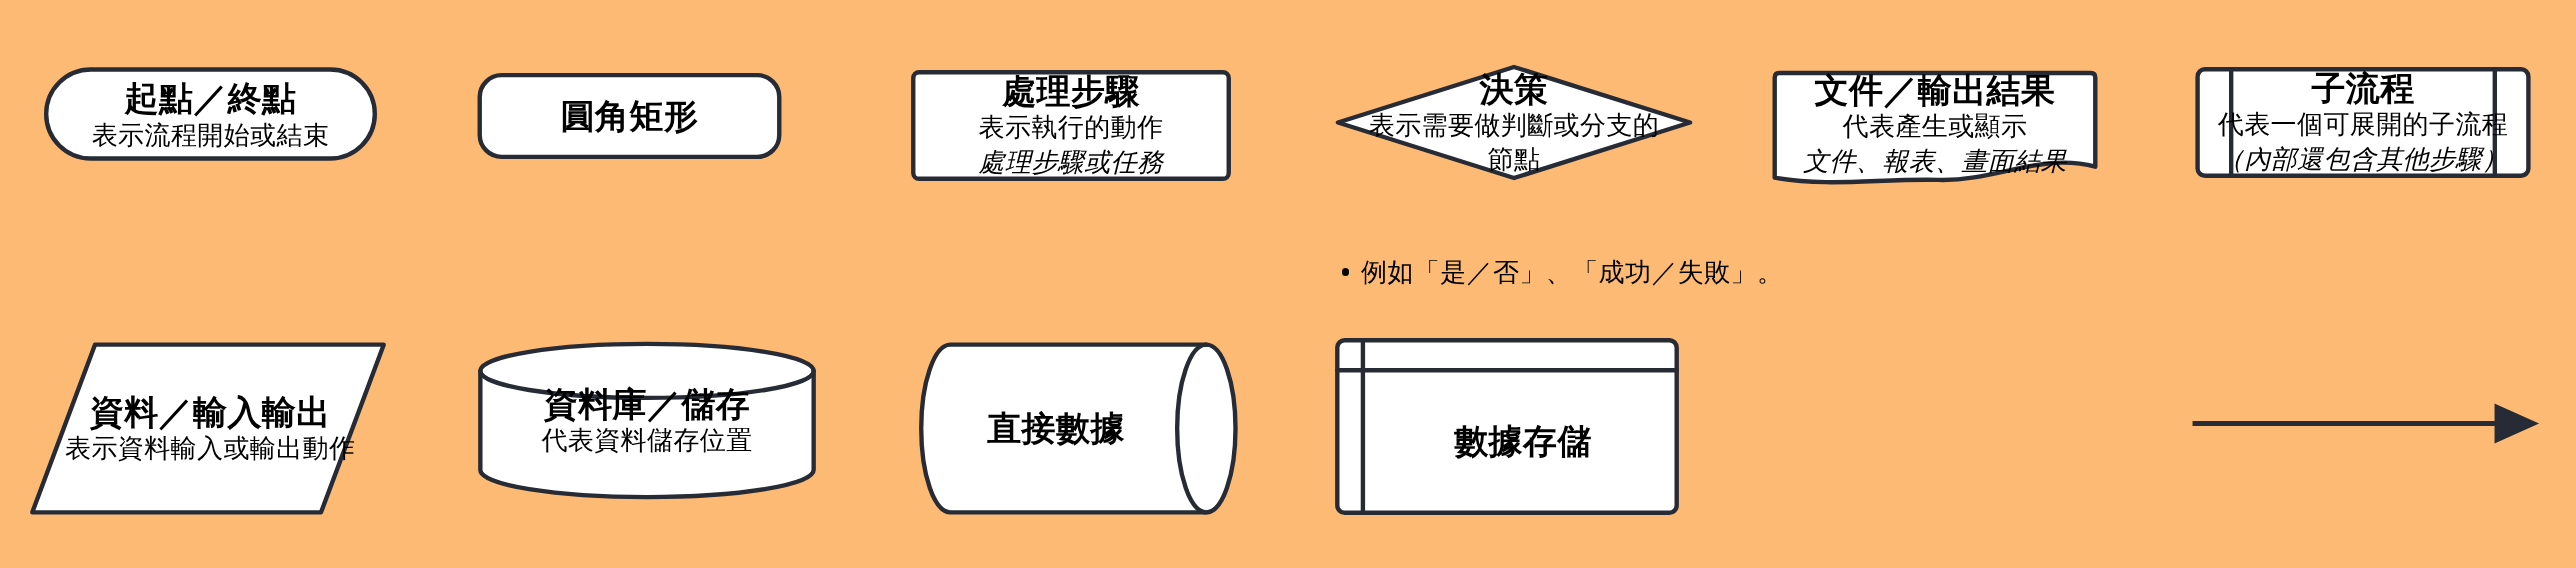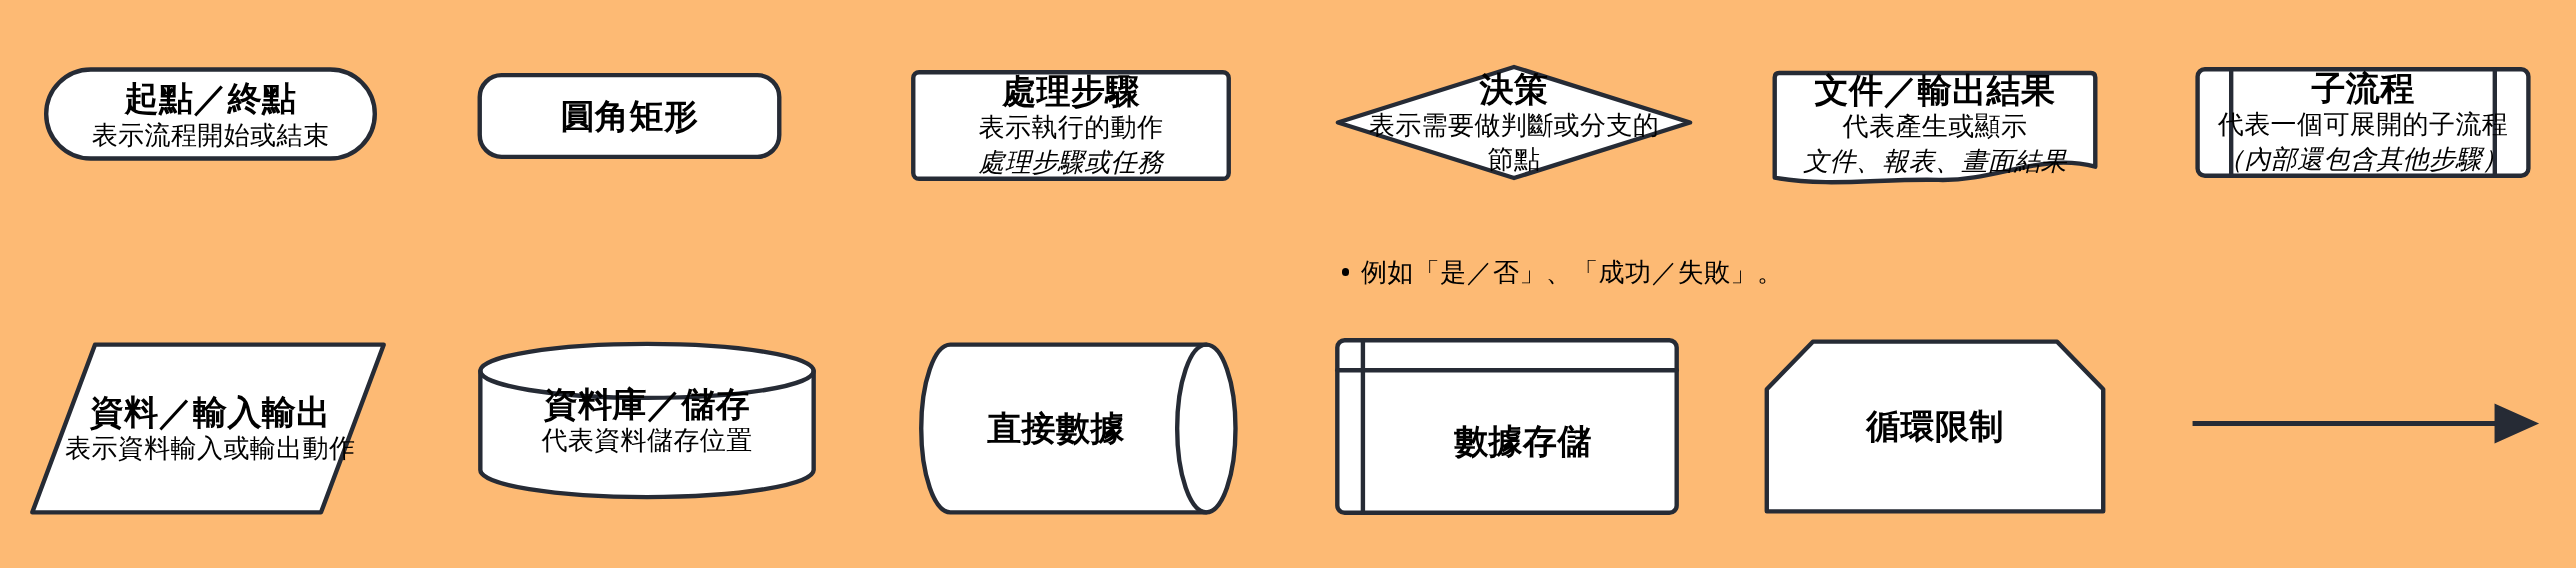--- a/index.html
+++ b/index.html
@@ -205,28 +205,20 @@
     <svg width="344" height="177" viewBox="0 0 470 242" aria-hidden="true">
       <rect class="shape-outline" x="3" y="3" width="464" height="236" rx="10" ry="10"></rect>
       <line class="shape-line" x1="38" y1="3" x2="38" y2="239"></line>
       <line class="shape-line" x1="3" y1="44" x2="467" y2="44"></line>
     </svg>
     <div class="labels" style="padding-left:32px; padding-top:29px;">
       <div class="t-title">數據存儲</div>
     </div>
   </div>
 
-  <div class="node" style="left:1763px; top:338px; width:344px; height:177px;">
-    <svg width="344" height="177" viewBox="0 0 470 242" aria-hidden="true">
-      <polygon class="shape-outline" points="68,5 402,5 465,70 465,237 5,237 5,70"></polygon>
-    </svg>
-    <div class="labels">
-      <div class="t-title">循環限制</div>
-    </div>
-  </div>
 
   <div class="node" style="left:2189px; top:398px; width:351px; height:51px;">
     <svg width="351" height="51" viewBox="0 0 480 70" aria-hidden="true">
       <line x1="4" y1="35" x2="432" y2="35" stroke="#262b35" stroke-width="7" stroke-linecap="butt"></line>
       <polygon points="420,10 476,35 420,60" fill="#262b35" stroke="#262b35" stroke-width="3" stroke-linejoin="miter"></polygon>
     </svg>
   </div>
 
 </div>
 

